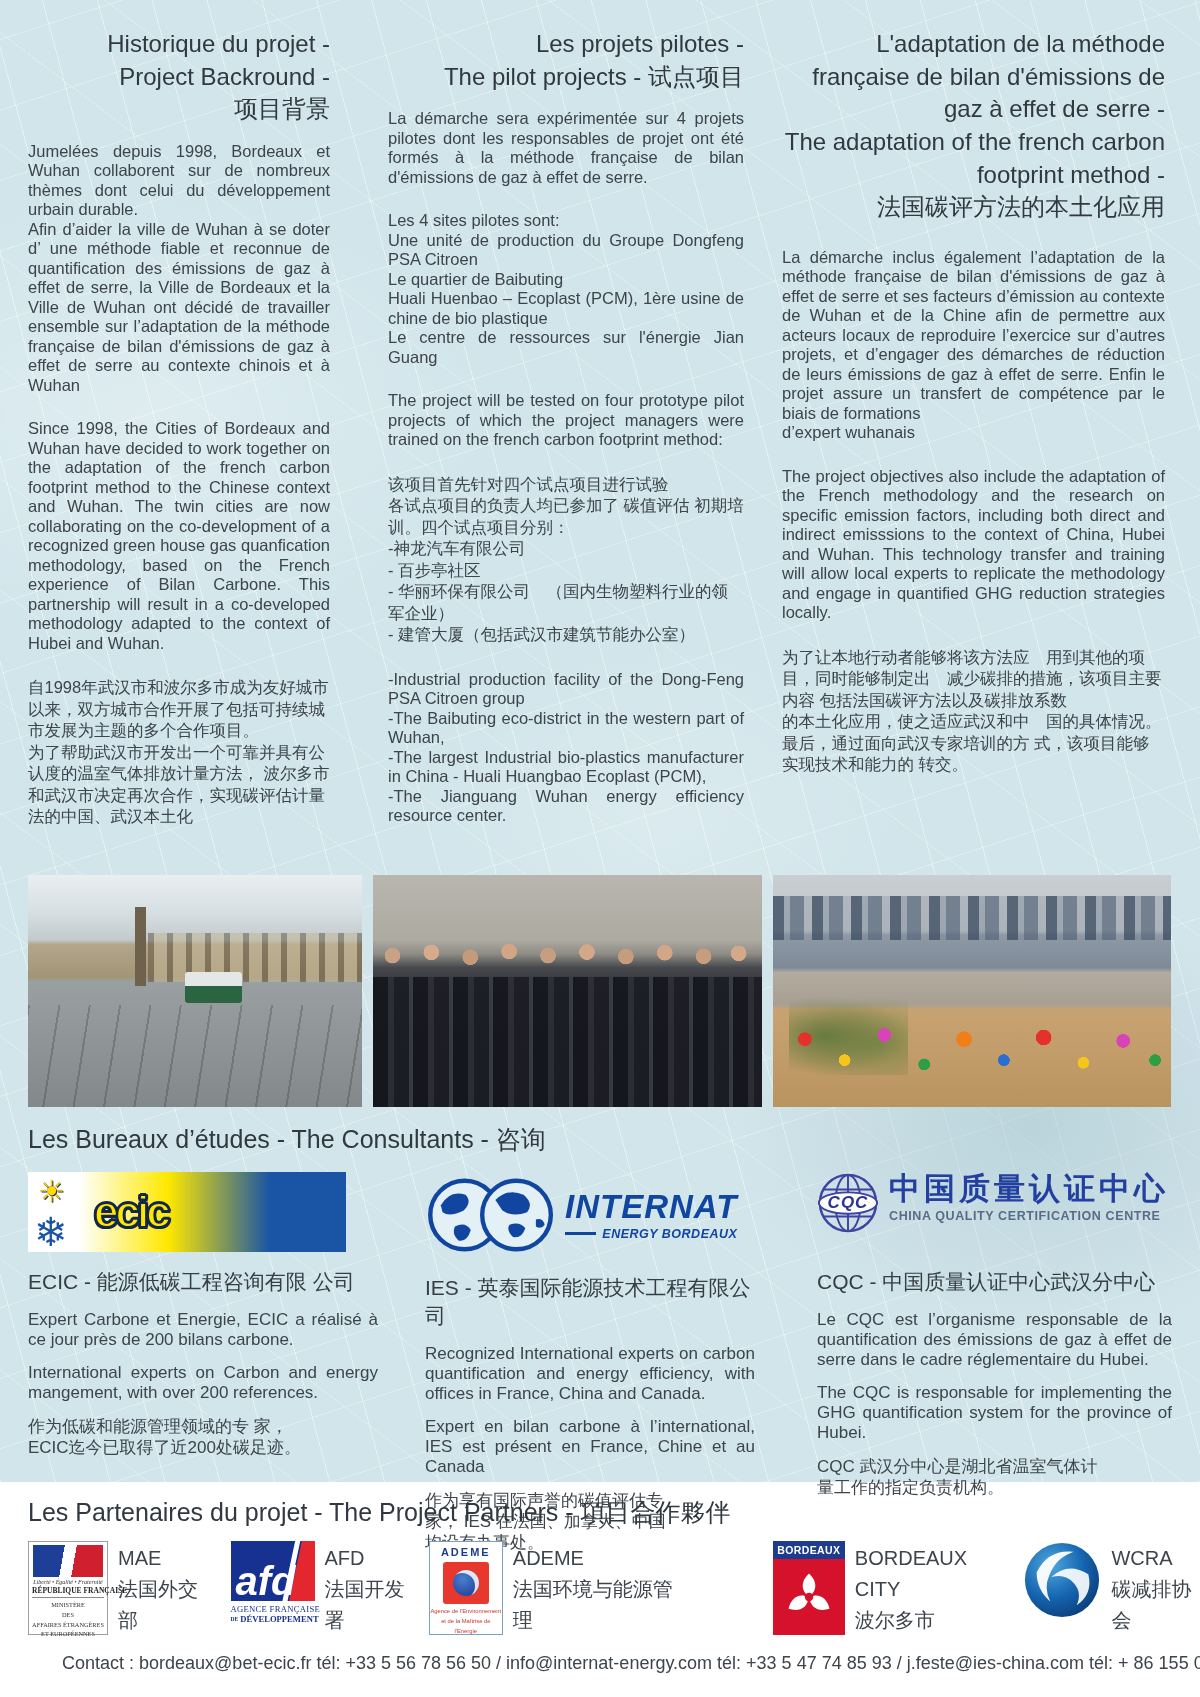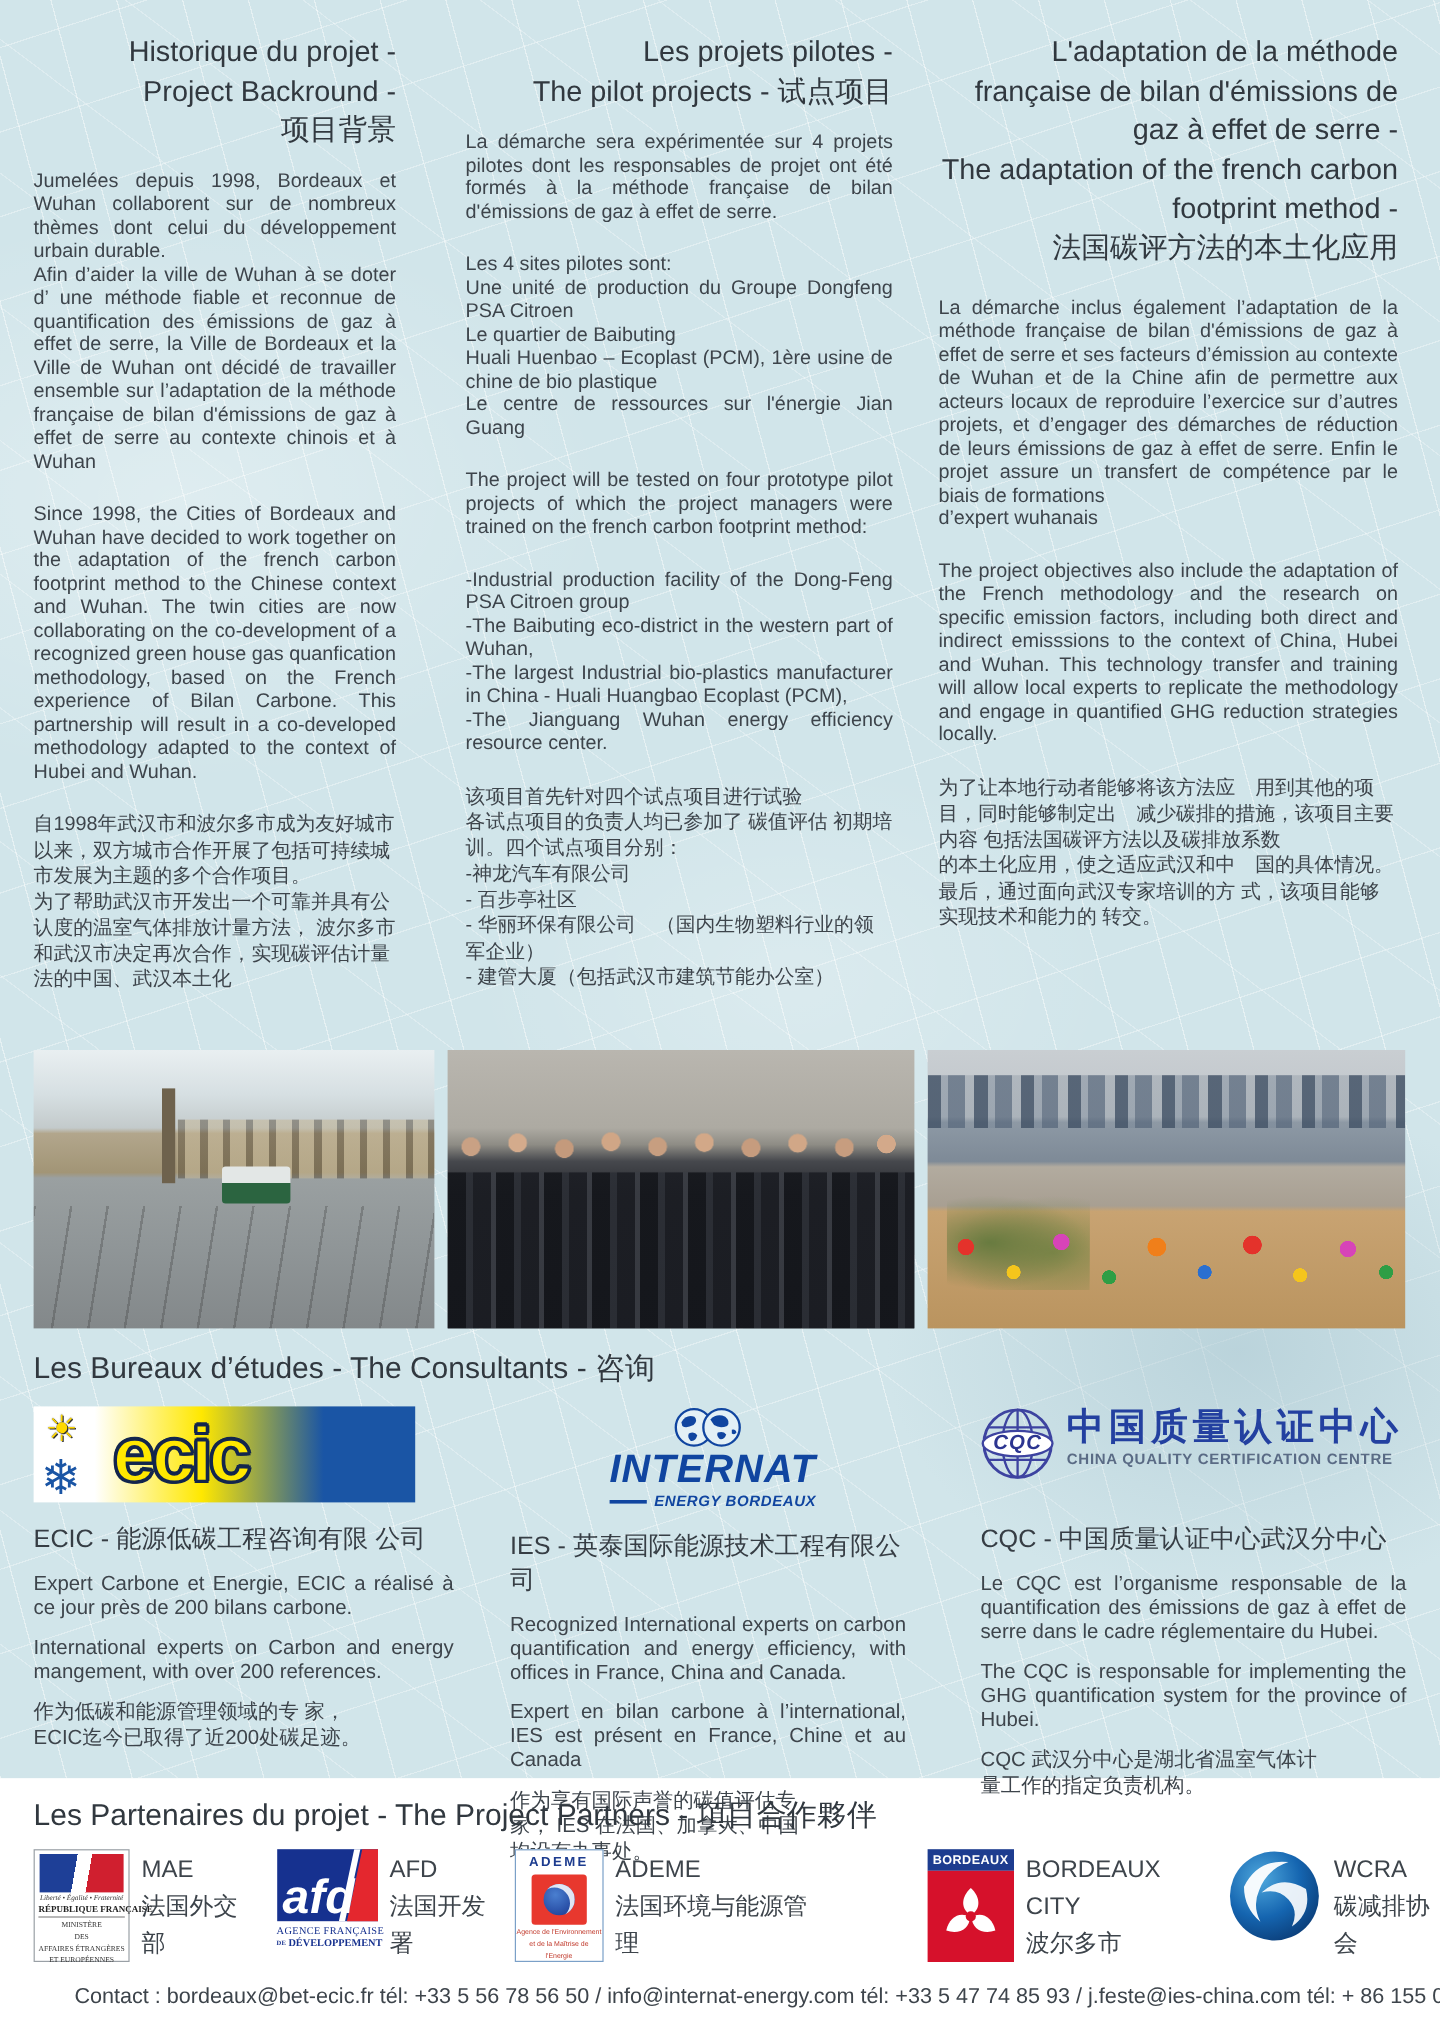--- a/index.html
+++ b/index.html
@@ -94,25 +94,25 @@
   .c-title{ font-size:21px; color:#363d44; margin:16px 0 14px; }
   .c-p{ font-size:17px; line-height:20px; text-align:justify; margin-bottom:13px; white-space:pre-line; }
   .c-zh{ text-align:left; line-height:21px; }
   
   .ecic-logo{ width:318px; height:80px; display:flex; align-items:center;
     background:linear-gradient(90deg,#ffffff 0%,#ffffff 16%,#ffe800 44%,#1a55a5 76%); }
   .ecic-icon{ position:relative; width:66px; height:80px; flex:none; }
   .ecic-sun{ position:absolute; top:2px; left:10px; font-size:30px; color:#ffd900;
     text-shadow:0 0 1px #222,1px 1px 0 #333; }
   .ecic-flake{ position:absolute; bottom:0px; left:6px; font-size:40px; color:#1a55a5; line-height:1; }
-  .ecic-word{ font-size:64px; font-weight:bold; letter-spacing:-3px; line-height:1; color:#ffe800;
+  .ecic-word{ font-size:44px; font-weight:bold; letter-spacing:-3px; line-height:1; color:#ffe800;
     -webkit-text-stroke:2px #13264d;
     text-shadow:2px 0 #13264d,-2px 0 #13264d,0 2px #13264d,0 -2px #13264d,1.5px 1.5px #13264d,-1.5px -1.5px #13264d,1.5px -1.5px #13264d,-1.5px 1.5px #13264d; }
   
-  .ies-logo{ height:86px; display:flex; align-items:center;flex-direction:column; }
+  .ies-logo{ height:86px; display:flex; align-items:center; }
   .ies-wordmark{ margin-left:8px; }
   .ies-name{ font-size:33px; font-weight:bold; font-style:italic; color:#1045a0; letter-spacing:1px; line-height:1; }
   .ies-subrow{ display:flex; align-items:center; margin-top:4px; }
   .ies-subline{ flex:1; height:3px; background:#1045a0; margin-right:6px; }
   .ies-sub{ font-size:12.5px; font-weight:bold; font-style:italic; color:#1045a0; letter-spacing:.5px; }
   
   .cqc-logo{ display:flex; align-items:flex-start; height:80px; }
   .cqc-globe{ position:relative; width:62px; height:62px; flex:none; }
   .cqc-band-text{ position:absolute; left:50%; top:50%; transform:translate(-50%,-52%);
     font-size:17px; font-weight:bold; font-style:italic; color:#2c3590; letter-spacing:1px; }
@@ -179,30 +179,30 @@
     <div class="tcol2">
       <h2 class="col-head">Les projets pilotes -
 The pilot projects - 试点项目</h2>
       <p class="body-p">La  démarche sera  expérimentée sur  4 projets  pilotes  dont  les  responsables de projet  ont  été  formés  à  la  méthode  française de bilan d'émissions de gaz à effet de serre.</p>
       <p class="body-p mt-extra">Les 4 sites pilotes sont:
 Une unité de production du Groupe Dongfeng PSA Citroen
 Le quartier de Baibuting
 Huali Huenbao – Ecoplast (PCM), 1ère usine de chine de bio plastique
 Le centre de ressources sur l'énergie Jian Guang</p>
       <p class="body-p mt-extra">The  project will be tested on four prototype pilot projects of which the project managers were trained on the french carbon footprint method:</p>
-      <p class="body-p mt-extra">-Industrial production facility of the Dong-Feng PSA Citroen group
--The Baibuting eco-district in the western part of Wuhan,
--The largest Industrial bio-plastics manufacturer in China - Huali Huangbao Ecoplast (PCM),
--The Jianguang Wuhan energy efficiency resource center.</p>
       <p class="body-p body-zh mt-extra">该项目首先针对四个试点项目进行试验
 各试点项目的负责人均已参加了 碳值评估 初期培训。四个试点项目分别：
 -神龙汽车有限公司
 - 百步亭社区
 - 华丽环保有限公司　（国内生物塑料行业的领军企业）
 - 建管大厦（包括武汉市建筑节能办公室）</p>
+      <p class="body-p mt-extra">-Industrial production facility of the Dong-Feng PSA Citroen group
+-The Baibuting eco-district in the western part of Wuhan,
+-The largest Industrial bio-plastics manufacturer in China - Huali Huangbao Ecoplast (PCM),
+-The Jianguang Wuhan energy efficiency resource center.</p>
     </div>
     <div class="tcol3">
       <h2 class="col-head">L'adaptation de la méthode française de bilan d'émissions de gaz à effet de serre -
 The adaptation of the french carbon footprint method -
 法国碳评方法的本土化应用</h2>
       <p class="body-p mt-extra">La   démarche   inclus   également l’adaptation de  la  méthode  française  de  bilan  d'émissions de gaz à effet de serre et  ses  facteurs d’émission au contexte de Wuhan et  de la Chine afin de  permettre aux acteurs locaux de reproduire l’exercice   sur   d’autres projets,   et   d’engager des  démarches de  réduction  de  leurs  émissions   de gaz à effet de serre. Enfin   le projet assure un transfert de compétence par le biais de formations
 d’expert wuhanais</p>
       <p class="body-p mt-extra">The project objectives also include the adaptation  of  the  French  methodology  and  the  research  on  specific  emission  factors,  including both  direct  and  indirect  emisssions  to  the context of China, Hubei and Wuhan. This technology transfer and training will allow local experts to replicate the methodology and engage in quantified GHG reduction strategies locally.</p>
       <p class="body-p body-zh mt-extra">为了让本地行动者能够将该方法应　用到其他的项目，同时能够制定出　减少碳排的措施，该项目主要内容 包括法国碳评方法以及碳排放系数
 的本土化应用，使之适应武汉和中　国的具体情况。 最后，通过面向武汉专家培训的方 式，该项目能够实现技术和能力的 转交。</p>

